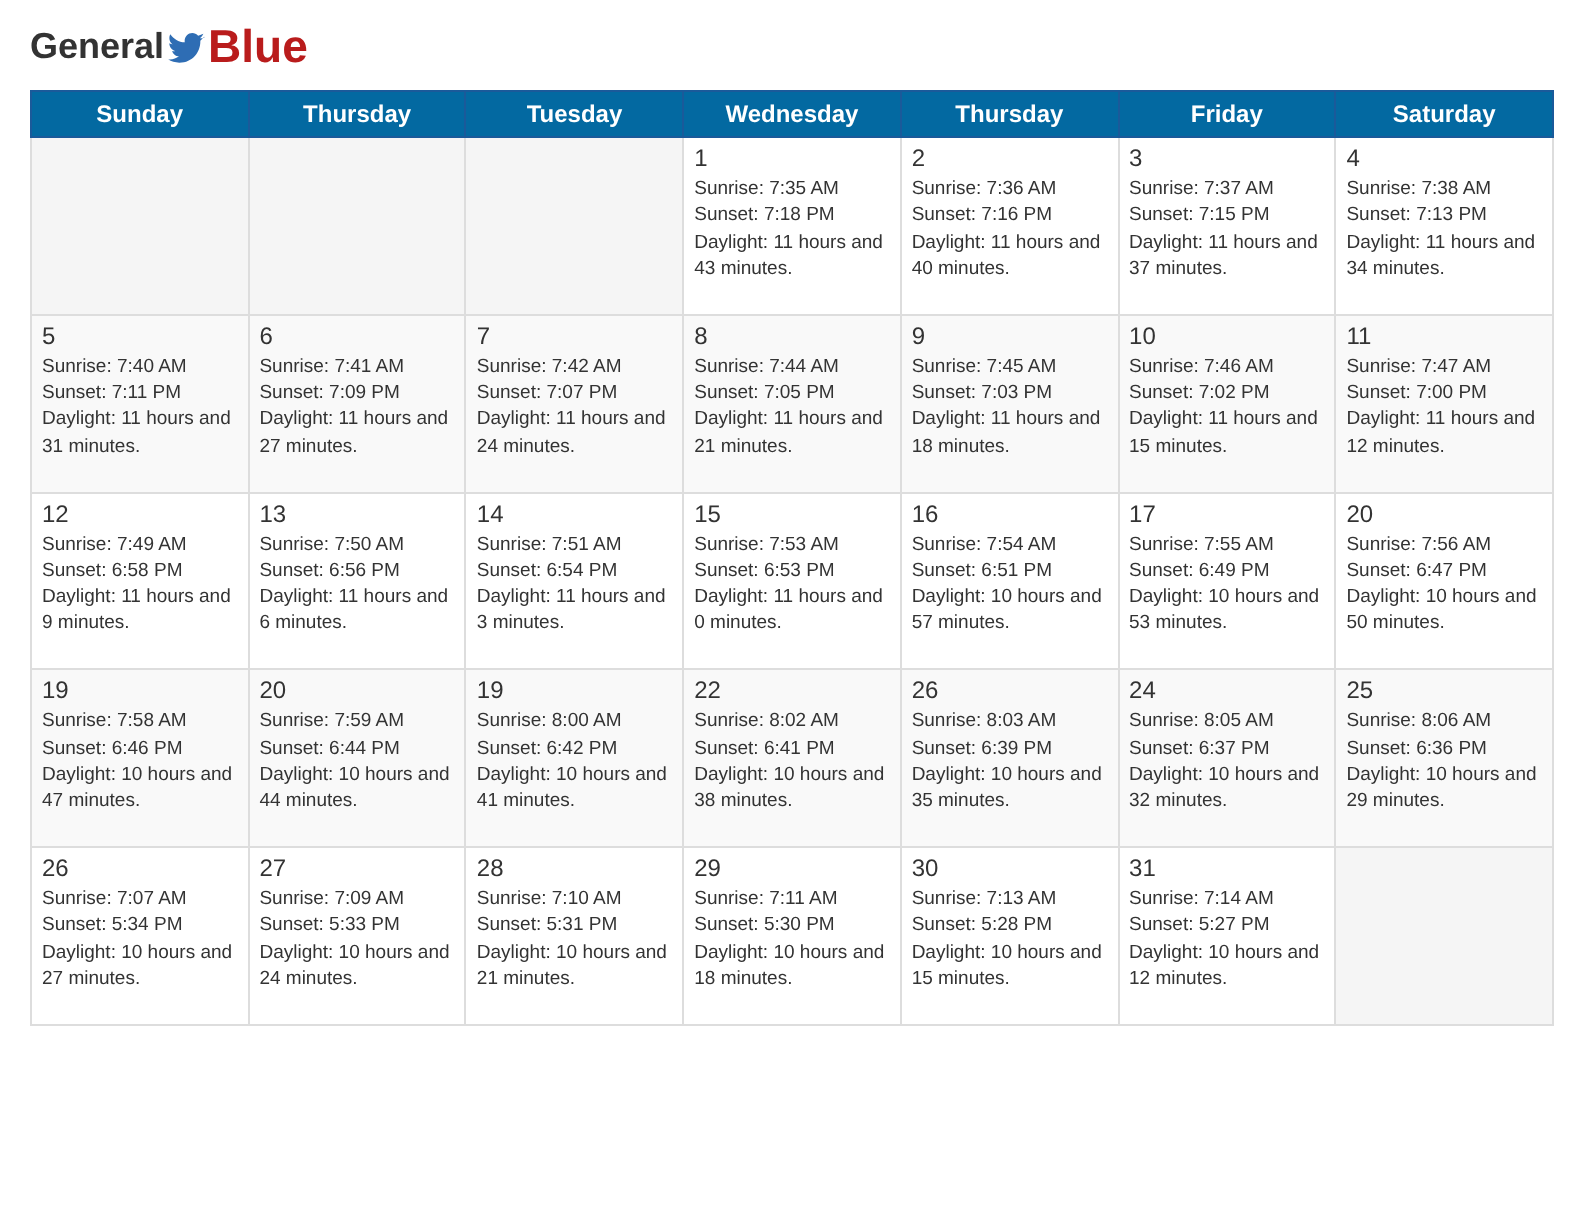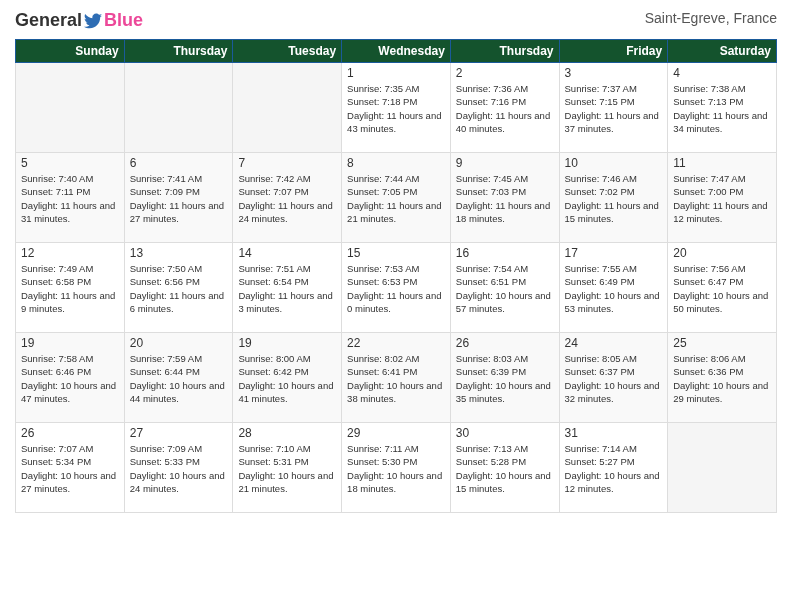--- a/index.html
+++ b/index.html
@@ -31,23 +31,23 @@
     .logo-text {
       display: flex;
       align-items: center;
     }
     .logo-general {
       font-size: 18px;
       font-weight: bold;
       color: #333;
     }
     .logo-blue {
-      font-size: 18px;
+      font-size: 23px;
       font-weight: bold;
-      color: #ec4899;
+      color: #b91c1c;
     }
     .logo-bird {
       width: 20px;
       height: 20px;
       margin-left: 2px;
     }
     .title-block {
       text-align: right;
     }
     .month-title {
@@ -60,23 +60,23 @@
       color: #555;
     }
     .calendar {
       flex: 1;
       border: 1px solid #ccc;
       border-collapse: collapse;
       width: 100%;
       table-layout: fixed;
     }
     .calendar th {
-      background-color: #14532d;
+      background-color: #0369a1;
       color: white;
-      text-align: right;
+      text-align: center;
       padding: 4px 5px;
       font-size: 12px;
       border: 1px solid #1a5a9a;
     }
     .calendar td {
       vertical-align: top;
       padding: 3px 5px;
       border: 1px solid #ddd;
       font-size: 9.5px;
       color: #333;
@@ -108,21 +108,20 @@
     <div class="logo">
       <div class="logo-text">
         <span class="logo-general">General</span>
         <svg class="logo-bird" viewBox="0 0 24 24" fill="#2e6db4">
           <path d="M22 5.5c-1 .5-2 .7-3 .7 1-.6 1.8-1.6 2.2-2.7-.9.5-2 .9-3.1 1.1C17.1 3.6 15.9 3 14.6 3c-2.5 0-4.6 2.1-4.6 4.6 0 .4 0 .7.1 1C6.3 8.4 3.4 6.5 1.4 3.7c-.4.7-.6 1.5-.6 2.3 0 1.6.8 3 2 3.8-.7 0-1.4-.2-2-.6v.1c0 2.2 1.6 4.1 3.7 4.5-.4.1-.8.1-1.2.1-.3 0-.6 0-.9-.1.6 1.8 2.2 3.2 4.2 3.2-1.5 1.2-3.4 1.9-5.5 1.9-.4 0-.7 0-1.1-.1 2 1.3 4.3 2 6.8 2 8.1 0 12.6-6.7 12.6-12.6v-.6c.8-.6 1.6-1.4 2.2-2.3z"></path>
         </svg>
         <span class="logo-blue">Blue</span>
       </div>
     </div>
     <div class="title-block">
-      <div class="location">Saint-Egreve, France</div>
     </div>
   </div>
 
   <table class="calendar">
     <thead>
       <tr>
       <th>Sunday</th>
           <th>Thursday</th>
           <th>Tuesday</th>
           <th>Wednesday</th>

